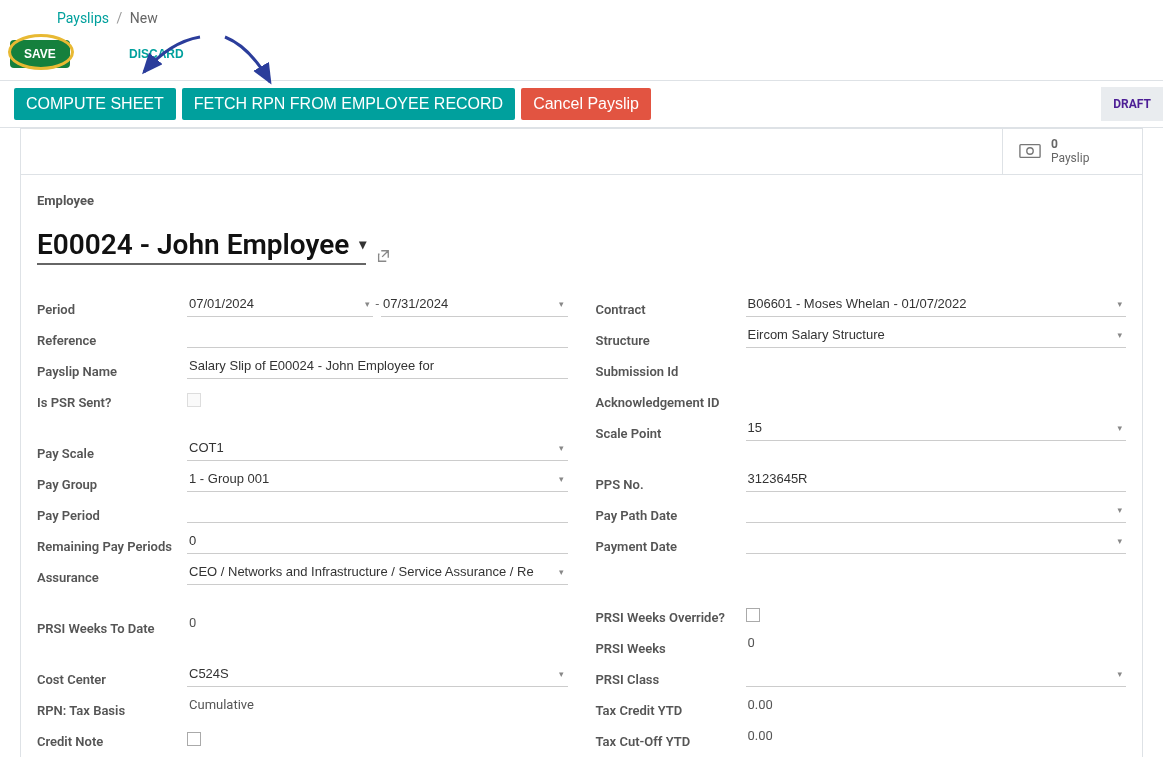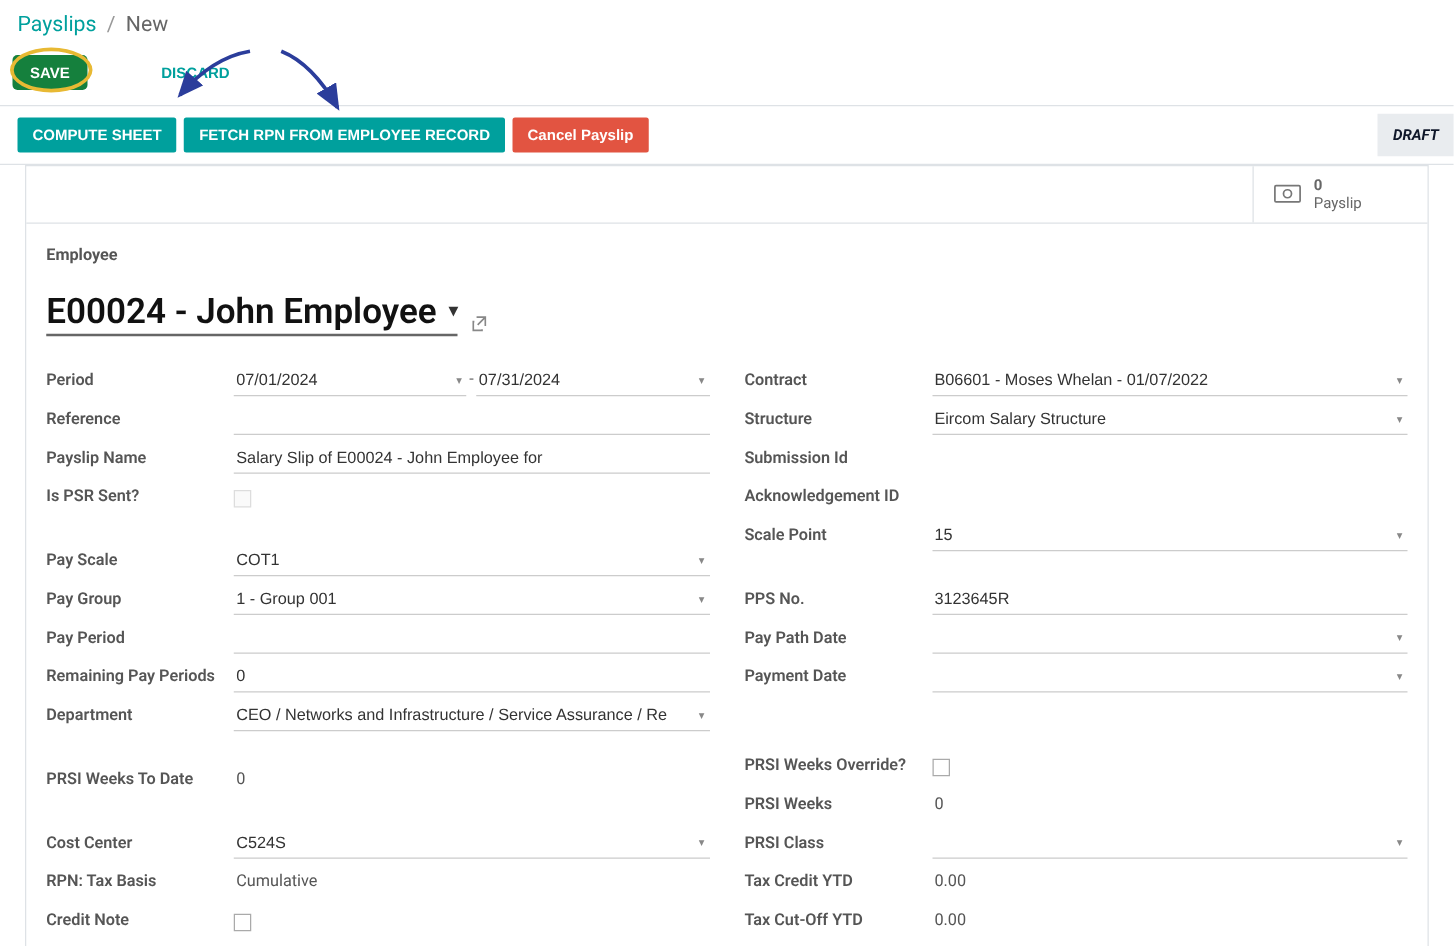--- a/index.html
+++ b/index.html
@@ -1,60 +1,60 @@
 <!DOCTYPE html>
 <html><head>
 <meta charset="utf-8">
 <style>
   * { box-sizing: border-box; margin: 0; padding: 0; }
   body { font-family: -apple-system, BlinkMacSystemFont, "Segoe UI", Roboto, sans-serif; font-size: 13px; color: #4c4c4c; background: #fff; width: 1163px; }
   
   
-  .breadcrumb { padding: 10px 14px; font-size: 17px; }
+  .breadcrumb { padding: 10px 14px; font-size: 14px; margin-left: 43px; }
   .breadcrumb a { color: #00A09D; text-decoration: none; }
   .breadcrumb .sep { color: #999; margin: 0 4px; }
   .breadcrumb .current { color: #666; }
   
   
   .save-row { padding: 4px 10px 12px 10px; position: relative; }
   .save-btn { background: #15803d; color: #fff; border: none; border-radius: 4px; padding: 7px 14px; font-weight: bold; font-size: 12px; cursor: pointer; }
   .discard-btn { background: none; border: none; color: #00A09D; font-weight: bold; font-size: 12px; margin-left: 8px; cursor: pointer; padding-left: 48px; }
   .save-highlight { position: absolute; left: 8px; top: -2px; width: 66px; height: 36px; border: 3px solid #e8b933; border-radius: 50%; pointer-events: none; }
   
   
   .arrow { position: absolute; pointer-events: none; }
   .arrow svg { display: block; }
   
   
   .action-bar { border-top: 1px solid #dee2e6; border-bottom: 1px solid #dee2e6; padding: 6px 14px; display: flex; align-items: center; gap: 6px; }
-  .action-btn { border: none; padding: 7px 12px; font-weight: bold; font-size: 12px; cursor: pointer; color: #fff; border-radius: 2px; }
+  .action-btn { border: none; padding: 7px 12px; font-weight: normal; font-size: 16px; cursor: pointer; color: #fff; border-radius: 2px; }
   .btn-teal { background: #00A09D; }
   .btn-red { background: #E25441; }
   .spacer { flex: 1; }
-  .status-draft { background: #e9ecef; color: #0f172a; font-weight: bold; font-size: 12px; padding: 10px 12px; margin-right: -14px; font-style: italic; }
+  .status-draft { background: #e9ecef; color: #4c1d95; font-weight: bold; font-size: 12px; padding: 10px 12px; margin-right: -14px; }
   
   
   .sheet-wrap { padding: 0 20px 20px 20px; }
   .sheet { border: 1px solid #dee2e6; background: #fff; margin-top: 0; }
   
   .stat-row { display: flex; justify-content: flex-end; border-bottom: 1px solid #dee2e6; }
   .stat-btn { display: flex; align-items: center; gap: 10px; padding: 8px 16px; border-left: 1px solid #dee2e6; cursor: pointer; min-width: 140px; }
   .stat-icon { width: 22px; height: 16px; }
   .stat-text { font-size: 12px; line-height: 1.2; color: #666; }
   .stat-num { font-weight: bold; color:#666; }
   
   .form-body { padding: 18px 16px; }
   .emp-label { font-weight: bold; color: #555; margin-bottom: 8px; display: block; font-size: 13px; }
   .emp-value { font-size: 28px; font-weight: 600; color: #111; display: inline-flex; align-items: center; gap: 10px; border-bottom: 2px solid #666; padding-bottom: 2px; margin-bottom: 22px; }
   .emp-caret { font-size: 14px; color:#333; }
   .emp-ext { color: #888; font-size: 14px; margin-left: 6px; }
   
   .cols { display: flex; gap: 28px; }
   .col { flex: 1; }
-  .row { display: flex; align-items: flex-start; min-height: 30px; margin-bottom: 1px; }
+  .row { display: flex; align-items: flex-end; min-height: 30px; margin-bottom: 1px; }
   .lbl { width: 150px; flex-shrink: 0; font-weight: 600; color: #555; font-size: 13px; padding-top: 6px; }
   .fld { flex: 1; }
   
   .inp { width: 100%; border: none; border-bottom: 1px solid #ccc; padding: 5px 2px; font-size: 13px; background: transparent; color:#333; }
   .sel-wrap { position: relative; display: block; }
   .sel-caret { position: absolute; right: 4px; top: 8px; font-size: 9px; color: #888; pointer-events: none; }
   
   .period-group { display: flex; align-items: center; gap: 0; }
   .period-sep { color: #666; padding: 0 2px; }
   
@@ -201,21 +201,21 @@
             <div class="lbl">Pay Period</div>
             <div class="fld"><input class="inp" value="" style=""></div>
           </div>
 
           <div class="row">
             <div class="lbl">Remaining Pay Periods</div>
             <div class="fld"><input class="inp" value="0" style=""></div>
           </div>
 
           <div class="row">
-            <div class="lbl">Department</div>
+            <div class="lbl">Assurance</div>
             <div class="fld sel-wrap">
               <input class="inp" value="CEO / Networks and Infrastructure / Service Assurance / Re" style="">
               <span class="sel-caret">▾</span>
             </div>
           </div>
 
           <div class="gap-row"></div>
 
           <div class="row">
             <div class="lbl">PRSI Weeks To Date</div>

